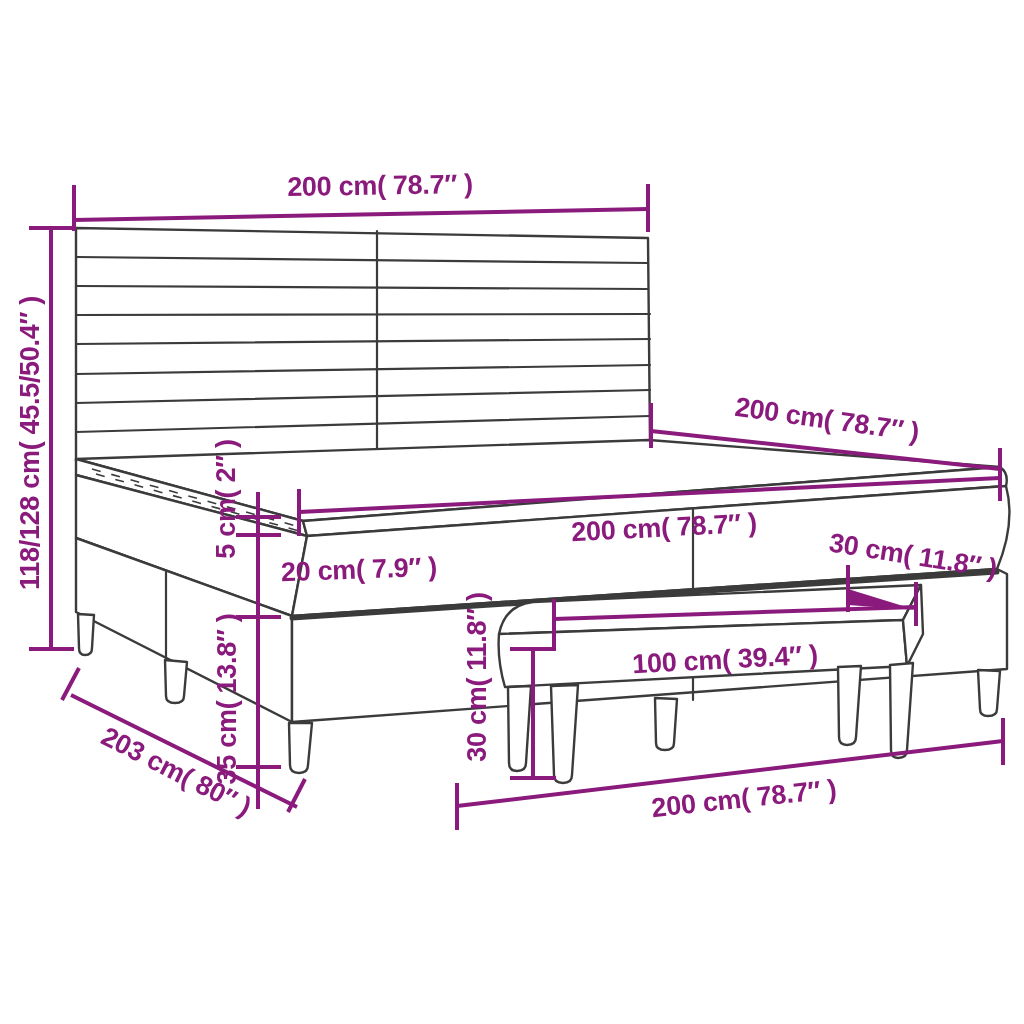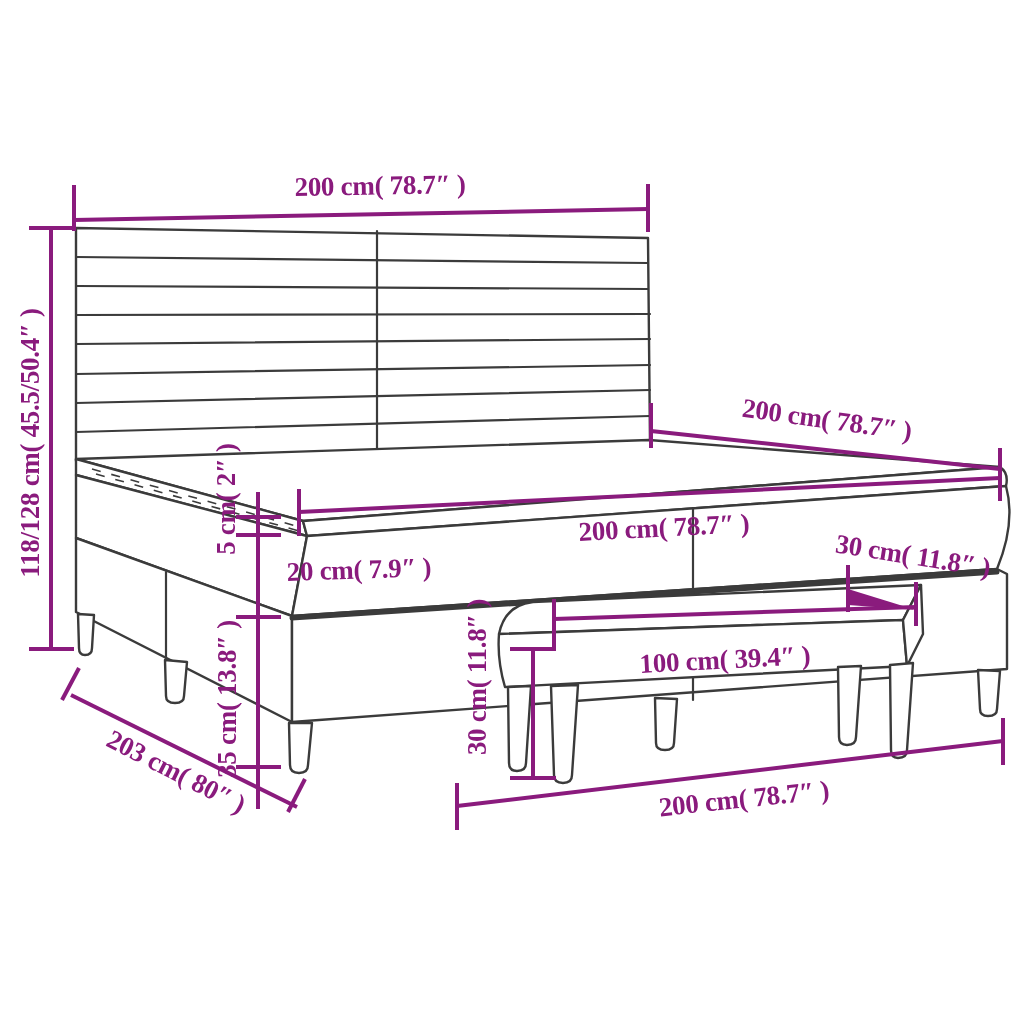--- a/index.html
+++ b/index.html
@@ -3,21 +3,21 @@
 <meta charset="utf-8">
 <style>
   :root{
     --dim:#8a1b7d;
     --line:#3b3b3b;
     --bg:#ffffff;
   }
   html,body{margin:0;padding:0;background:#fff;}
   #stage{
     position:relative;width:1024px;height:1024px;background:var(--bg);
-    font-family:Liberation Serif, serif;overflow:hidden;
+    font-family:Liberation Sans, sans-serif;overflow:hidden;
   }
   #art{position:absolute;left:0;top:0;}
   .f{fill:#ffffff;stroke:var(--line);stroke-width:2.4;stroke-linejoin:round;stroke-linecap:round;}
   .fl{fill:none;stroke:var(--line);stroke-width:2.2;stroke-linecap:round;}
   .heavy{fill:none;stroke:var(--line);stroke-width:5;stroke-linecap:round;}
   .stitch{fill:none;stroke:var(--line);stroke-width:1.6;stroke-dasharray:9 11;}
   .d{fill:none;stroke:var(--dim);stroke-width:4;stroke-linecap:butt;}
   .dw{fill:var(--dim);stroke:none;}
   .lbl{
     position:absolute;color:var(--dim);font-weight:bold;font-size:27px;

